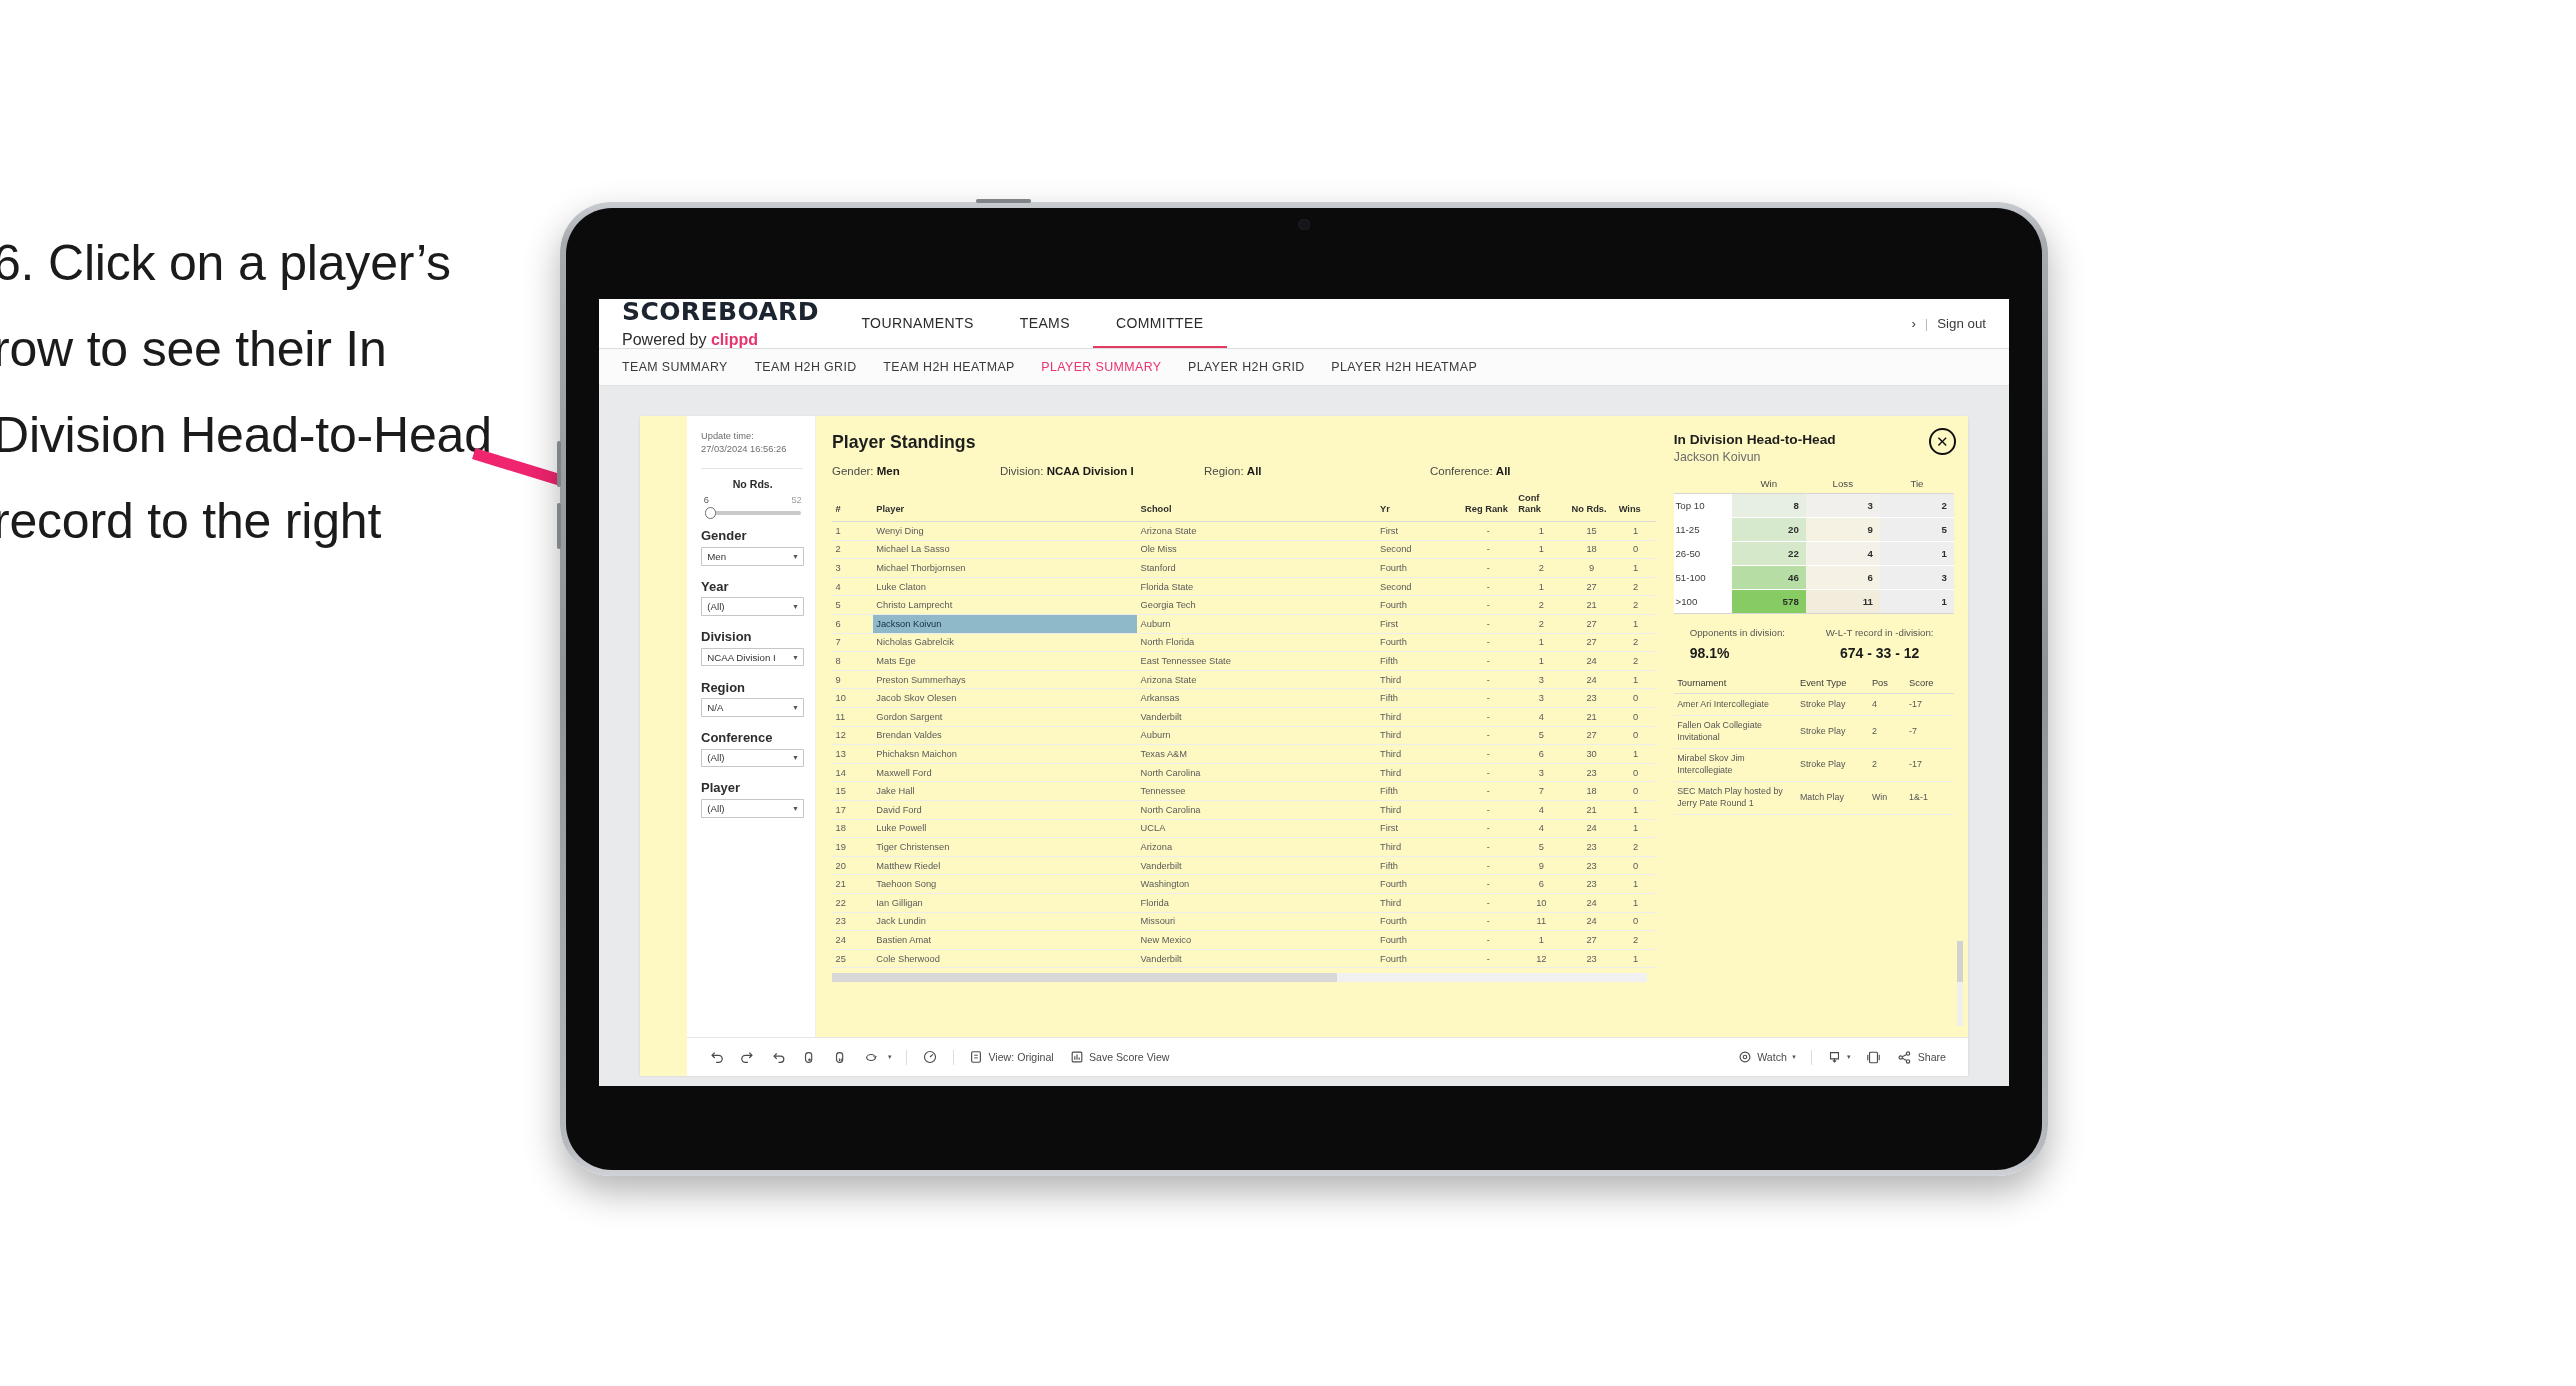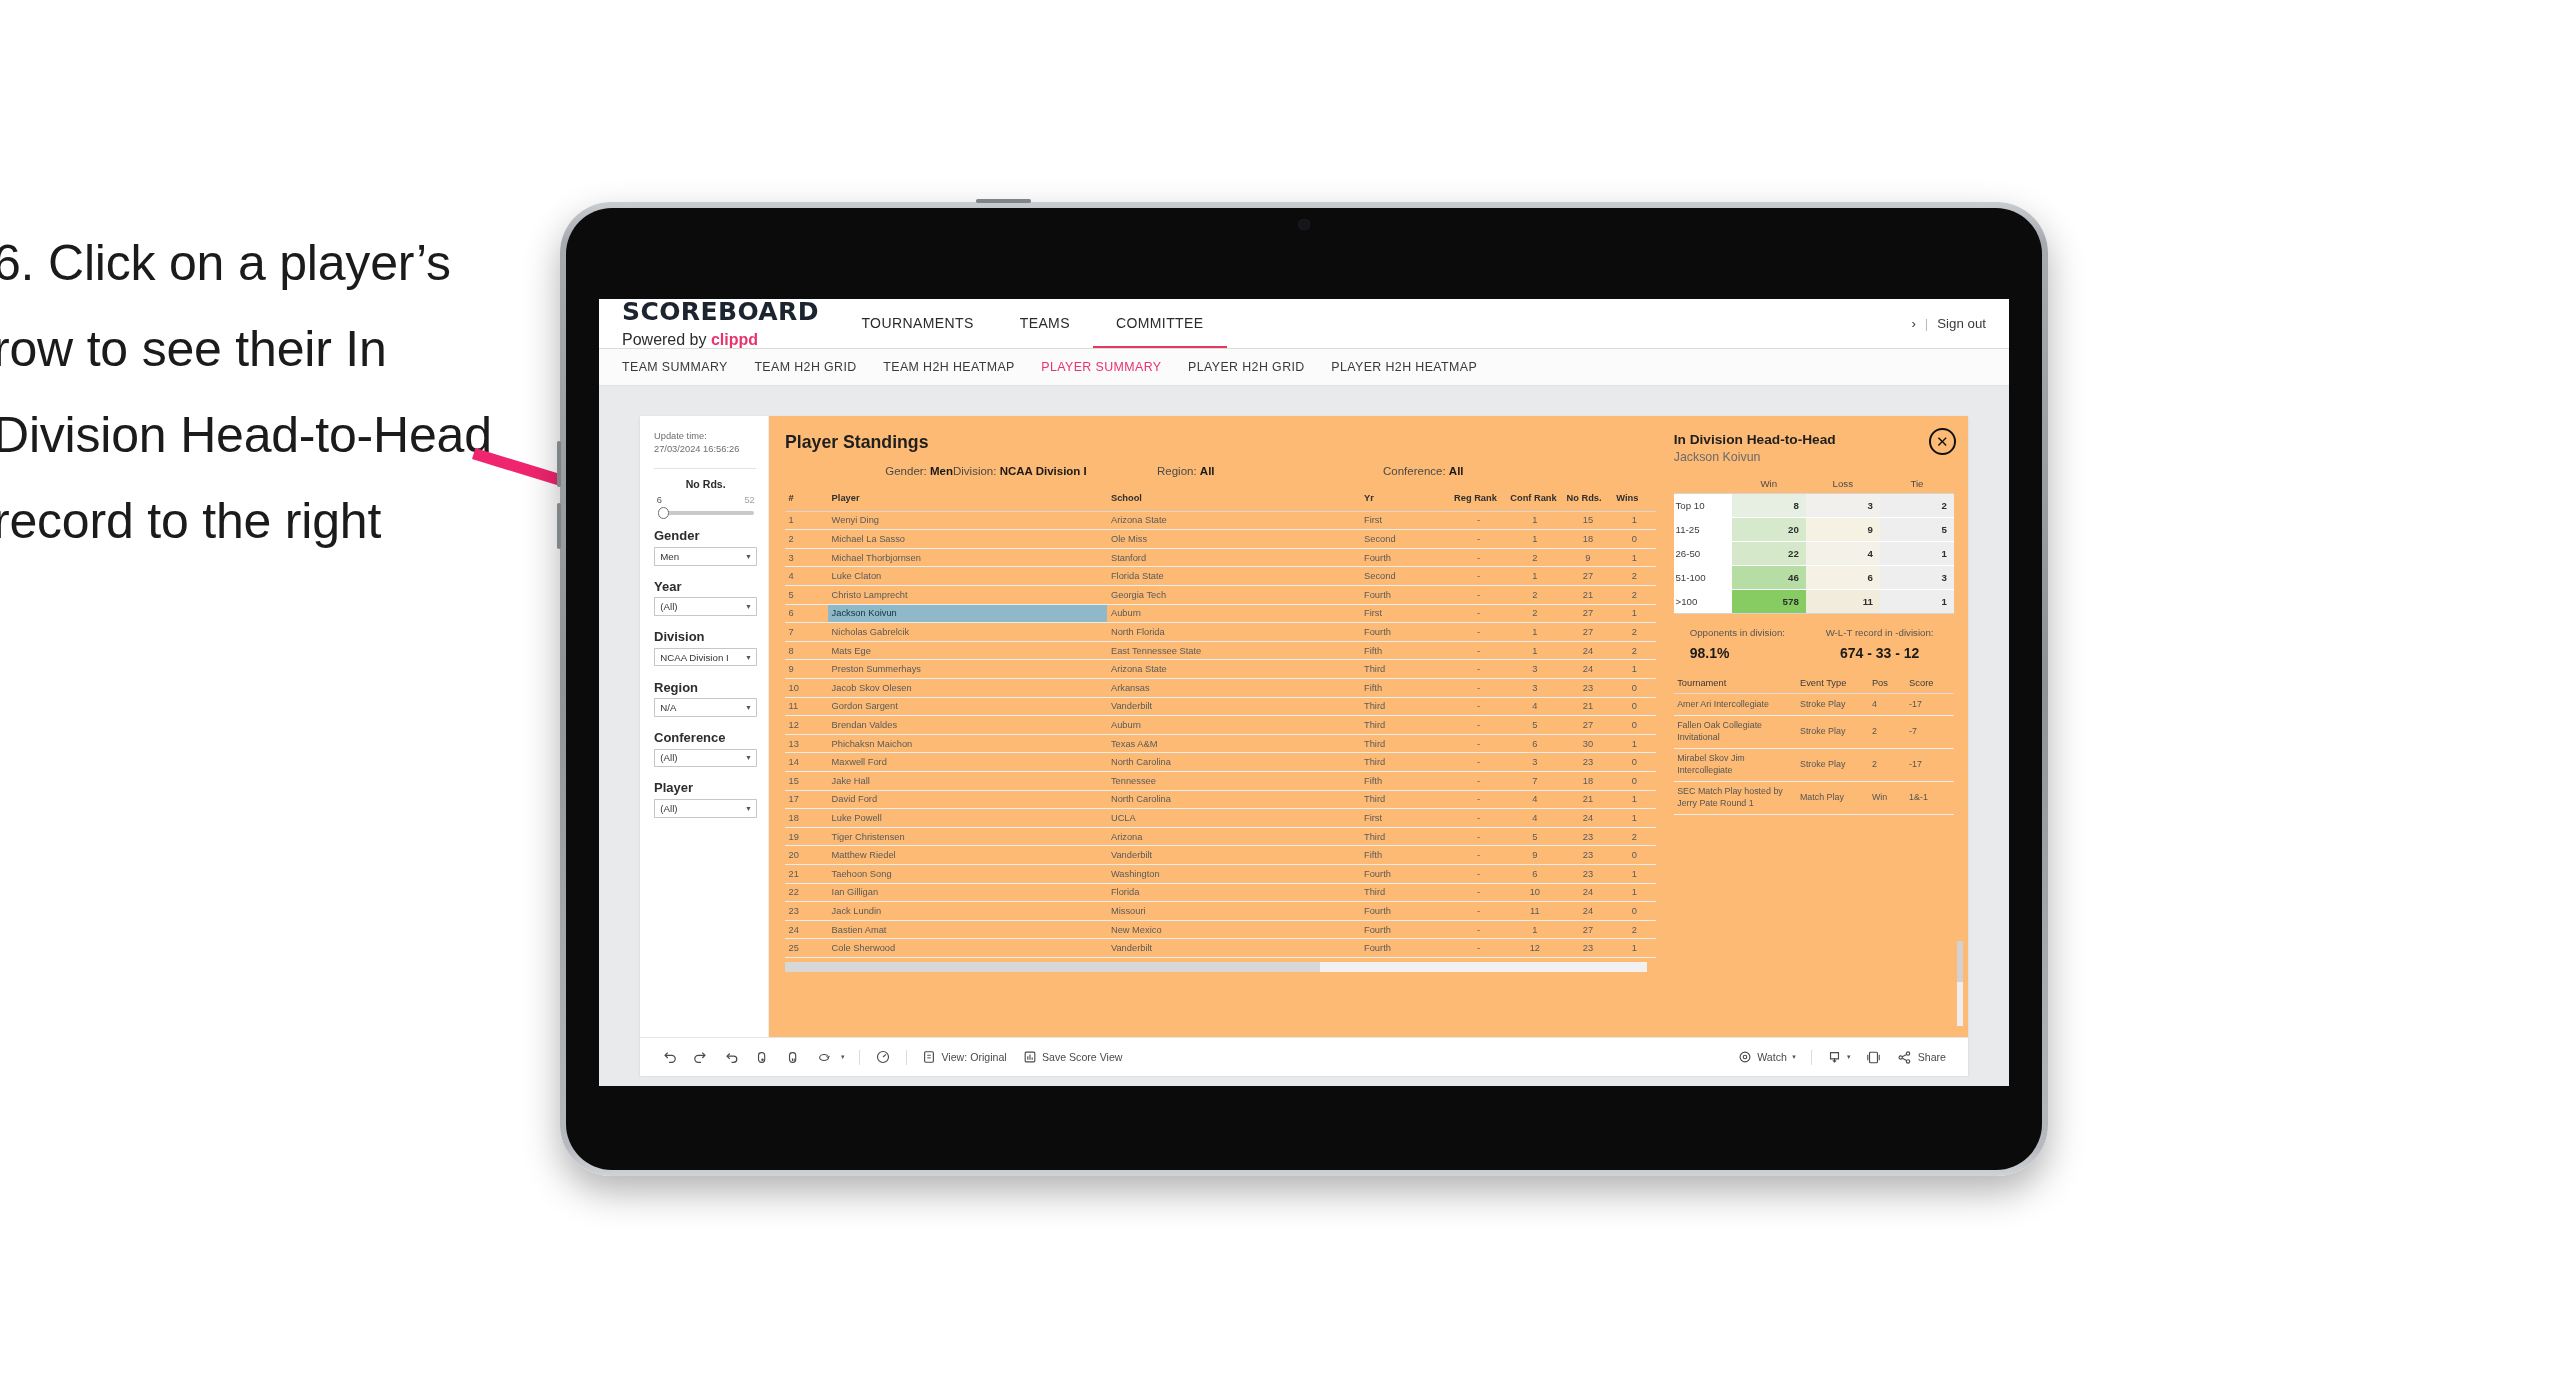--- a/index.html
+++ b/index.html
@@ -79,23 +79,24 @@
   .subnav {
     height: 37px; background:#fbfbfb; display:flex; align-items:center;
     gap:26.6px; padding: 0 23px; border-bottom:0.9px solid #e2e2e2;
   }
   .subitem { font-size:12.4px; color:#3a3a3a; letter-spacing:0.4px; cursor:pointer; }
   .subitem.active { color:#e8336d; }
 
   
   .workspace { padding: 30px 41px 0 41px; height: calc(100% - 88px); background:#e9eaec; }
   .viz {
-    background:#fdba74; width:100%; height: 660px;
+    background:#fef9c3; width:100%; height: 660px;
     display:flex; flex-direction:column;
     box-shadow: 0 0.9px 2.7px rgba(0,0,0,0.10);
+    padding-left: 47px;
   }
   .viz-body { flex:1; display:flex; min-height:0; }
 
   
   .filters {
     width: 129px; flex:0 0 129px; padding: 14px 10.6px 8.9px 14px;
     border-right:0.9px solid #eee; background:#fff;
   }
   .upd { font-size:9.3px; color:#6d6d6d; line-height:1.45; }
   .hr { height:0.9px; background:#e3e3e3; margin:11.5px 1.8px 8.9px 0; }
@@ -115,21 +116,21 @@
   }
   .caret { font-size:7px; color:#555; }
 
   
   .main { flex:1; display:flex; min-width:0; }
   .standings { flex:1; min-width:0; padding: 16px 0 0 16px; display:flex; flex-direction:column; }
   .st-title { font-size:17.7px; font-weight:700; color:#1f1f1f; }
   .st-meta { display:flex; margin-top:12.4px; font-size:11.5px; color:#4a4a4a; }
   .st-meta span { white-space:nowrap; }
   .st-meta b { color:#191919; }
-  .m1{width:168px;text-align:right;} .m2{width:204px;} .m3{width:226px;}
+  .m1{width:168px;} .m2{width:204px;} .m3{width:226px;}
 
   table.players { width:100%; border-collapse:collapse; margin-top:11.5px; table-layout:fixed; }
   table.players th {
     font-size:9.3px; color:#2f2f2f; font-weight:700; text-align:left;
     padding:4.4px 3.5px 7px 3.5px; border-bottom:0.9px solid #d8d8d8; vertical-align:bottom; line-height:1.12;
   }
   table.players td {
     font-size:9.3px; color:#5a5a5a; padding:3.8px 3.5px; border-bottom:0.9px solid #ededed;
     white-space:nowrap; overflow:hidden; text-overflow:ellipsis;
   }

